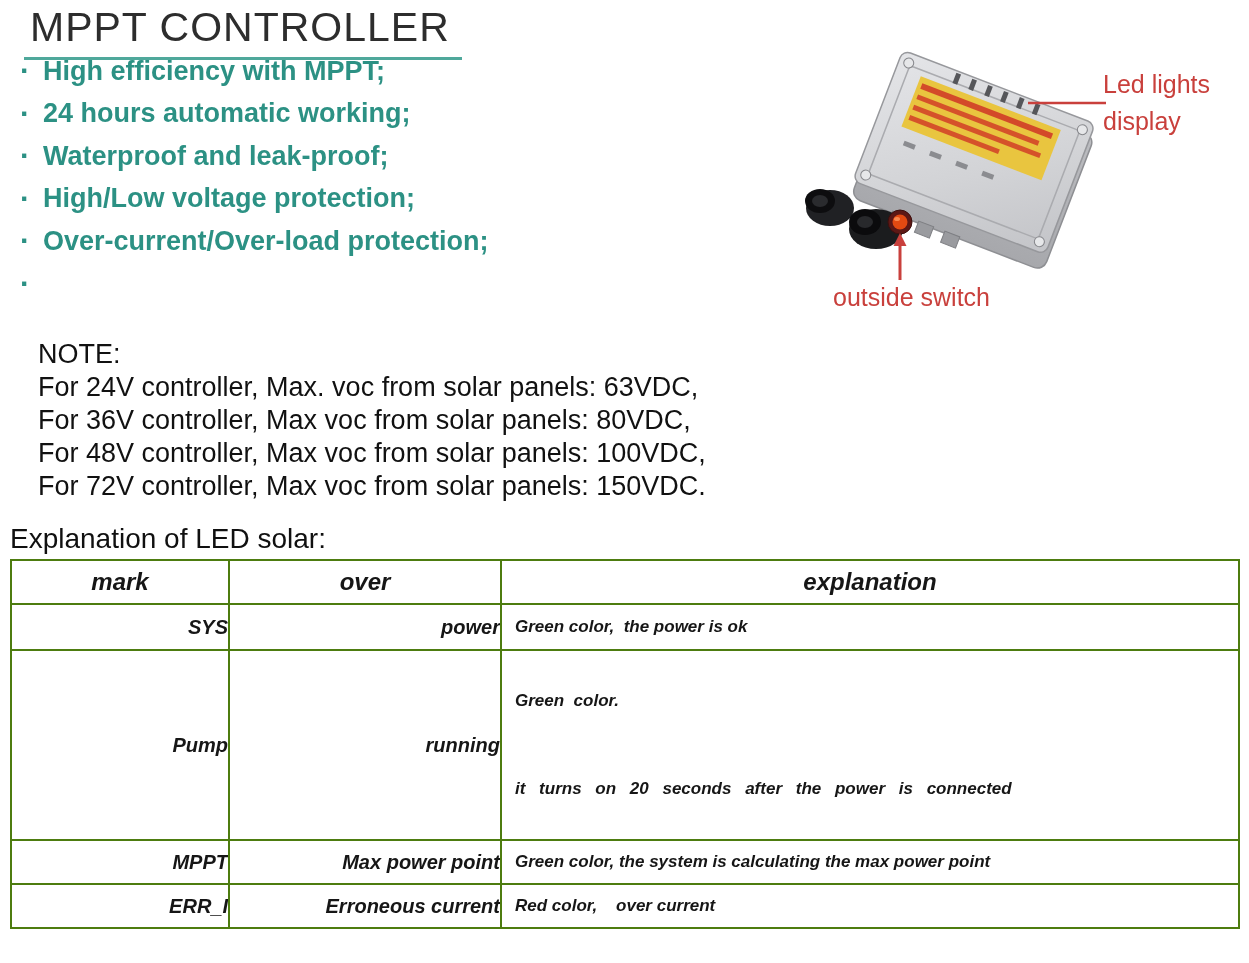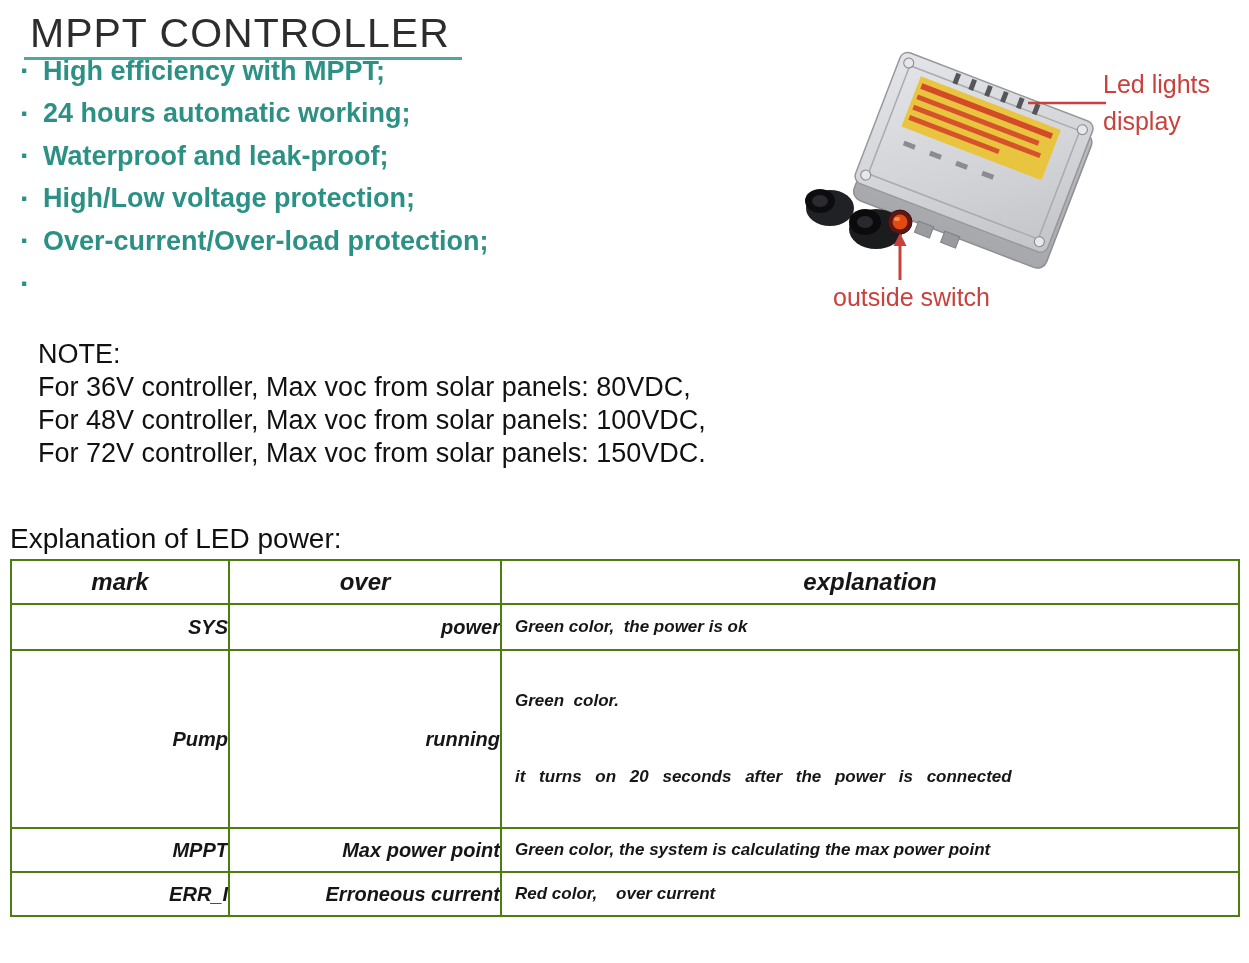--- a/index.html
+++ b/index.html
@@ -11,21 +11,21 @@
     background: #ffffff;
     font-family: "Liberation Sans", sans-serif;
     overflow: hidden;
     margin: 0 auto;
   }
 
   
   .title {
     position: absolute;
     left: 30px;
-    top: 10px;
+    top: 4px;
     font-size: 41px;
     font-weight: 400;
     color: #2d2d2d;
     letter-spacing: 1px;
     white-space: nowrap;
   }
   .title-underline {
     position: absolute;
     left: 24px;
     top: 57px;
@@ -108,21 +108,21 @@
     font-style: italic;
   }
   td.c-mark, td.c-name { text-align: right; font-size: 20px; }
   td.c-exp {
     text-align: left;
     padding-left: 13px;
     font-size: 17px;
     white-space: pre-wrap;
   }
   tr.hdr td { font-size: 24px; text-align: center; }
-  .exp-line1 { white-space: pre-wrap; margin-bottom: 16px; }
+  .exp-line1 { white-space: pre-wrap; margin-bottom: 28px; }
   .exp-line2 { white-space: pre-wrap; word-spacing: 9px; }
 </style>
 </head>
 <body>
 
 <div id="page">
 
   <div class="title">MPPT CONTROLLER</div>
   <div class="title-underline"></div>
 
@@ -231,26 +231,27 @@
       <polygon points="122,203 115.5,216 128.5,216" fill="#c9403c"></polygon>
     </g>
   </svg>
 
   <div class="annot annot-led1">Led lights</div>
   <div class="annot annot-led2">display</div>
   <div class="annot annot-switch">outside switch</div>
 
   <div class="note">
     <div class="note-heading">NOTE:</div>
+    <div class="note-line">For 24V controller, Max. voc from solar panels: 63VDC,</div>
     <div class="note-line">For 36V controller, Max voc from solar panels: 80VDC,</div>
     <div class="note-line">For 48V controller, Max voc from solar panels: 100VDC,</div>
     <div class="note-line">For 72V controller, Max voc from solar panels: 150VDC.</div>
   </div>
 
-  <div class="table-heading">Explanation of LED power:</div>
+  <div class="table-heading">Explanation of LED solar:</div>
 
   <table class="led-table">
     <colgroup>
       <col style="width:218px">
       <col style="width:272px">
       <col>
     </colgroup>
     <tbody>
       <tr class="hdr" style="height:44px">
         <td>mark</td>

